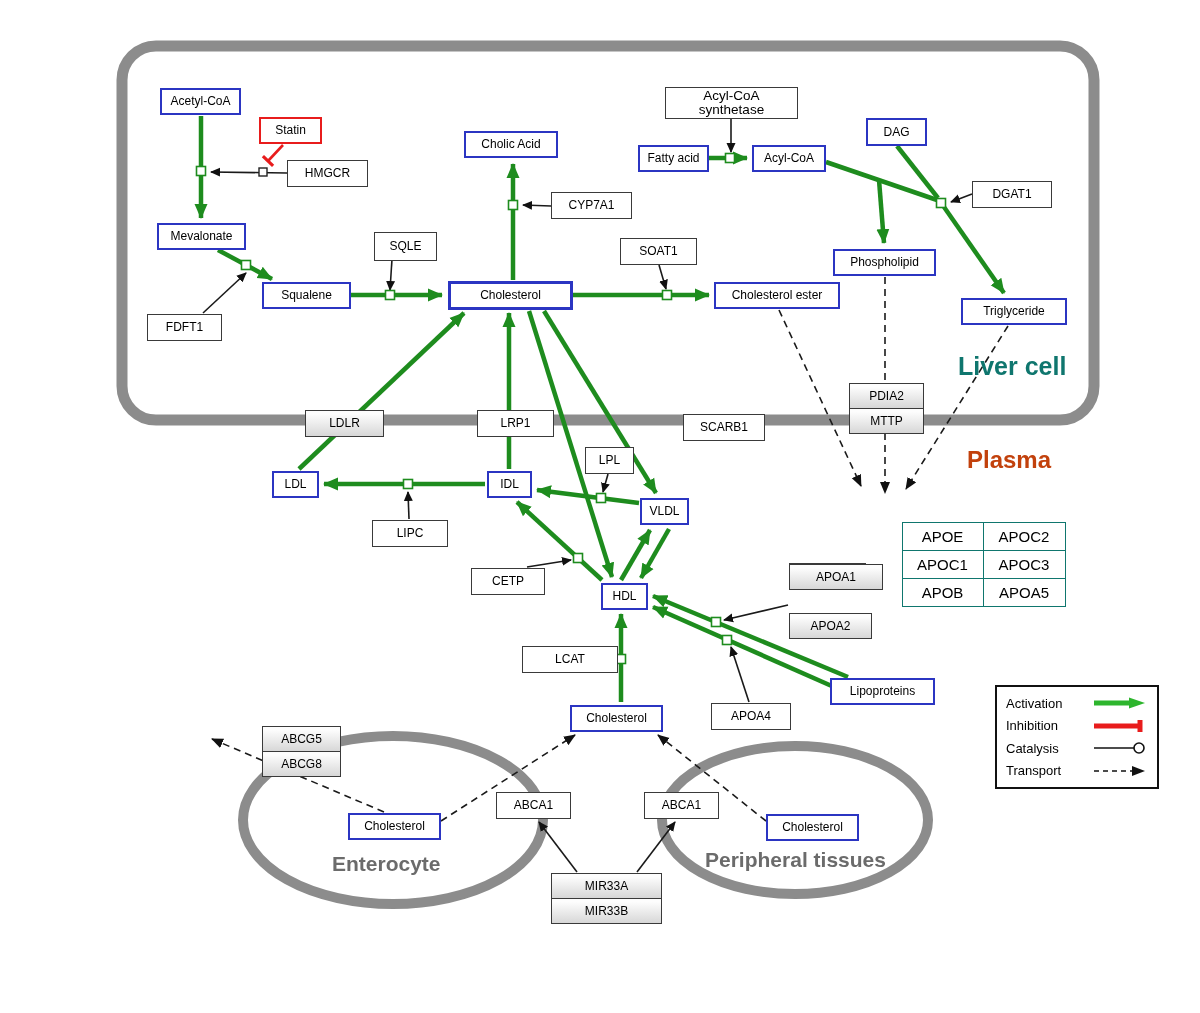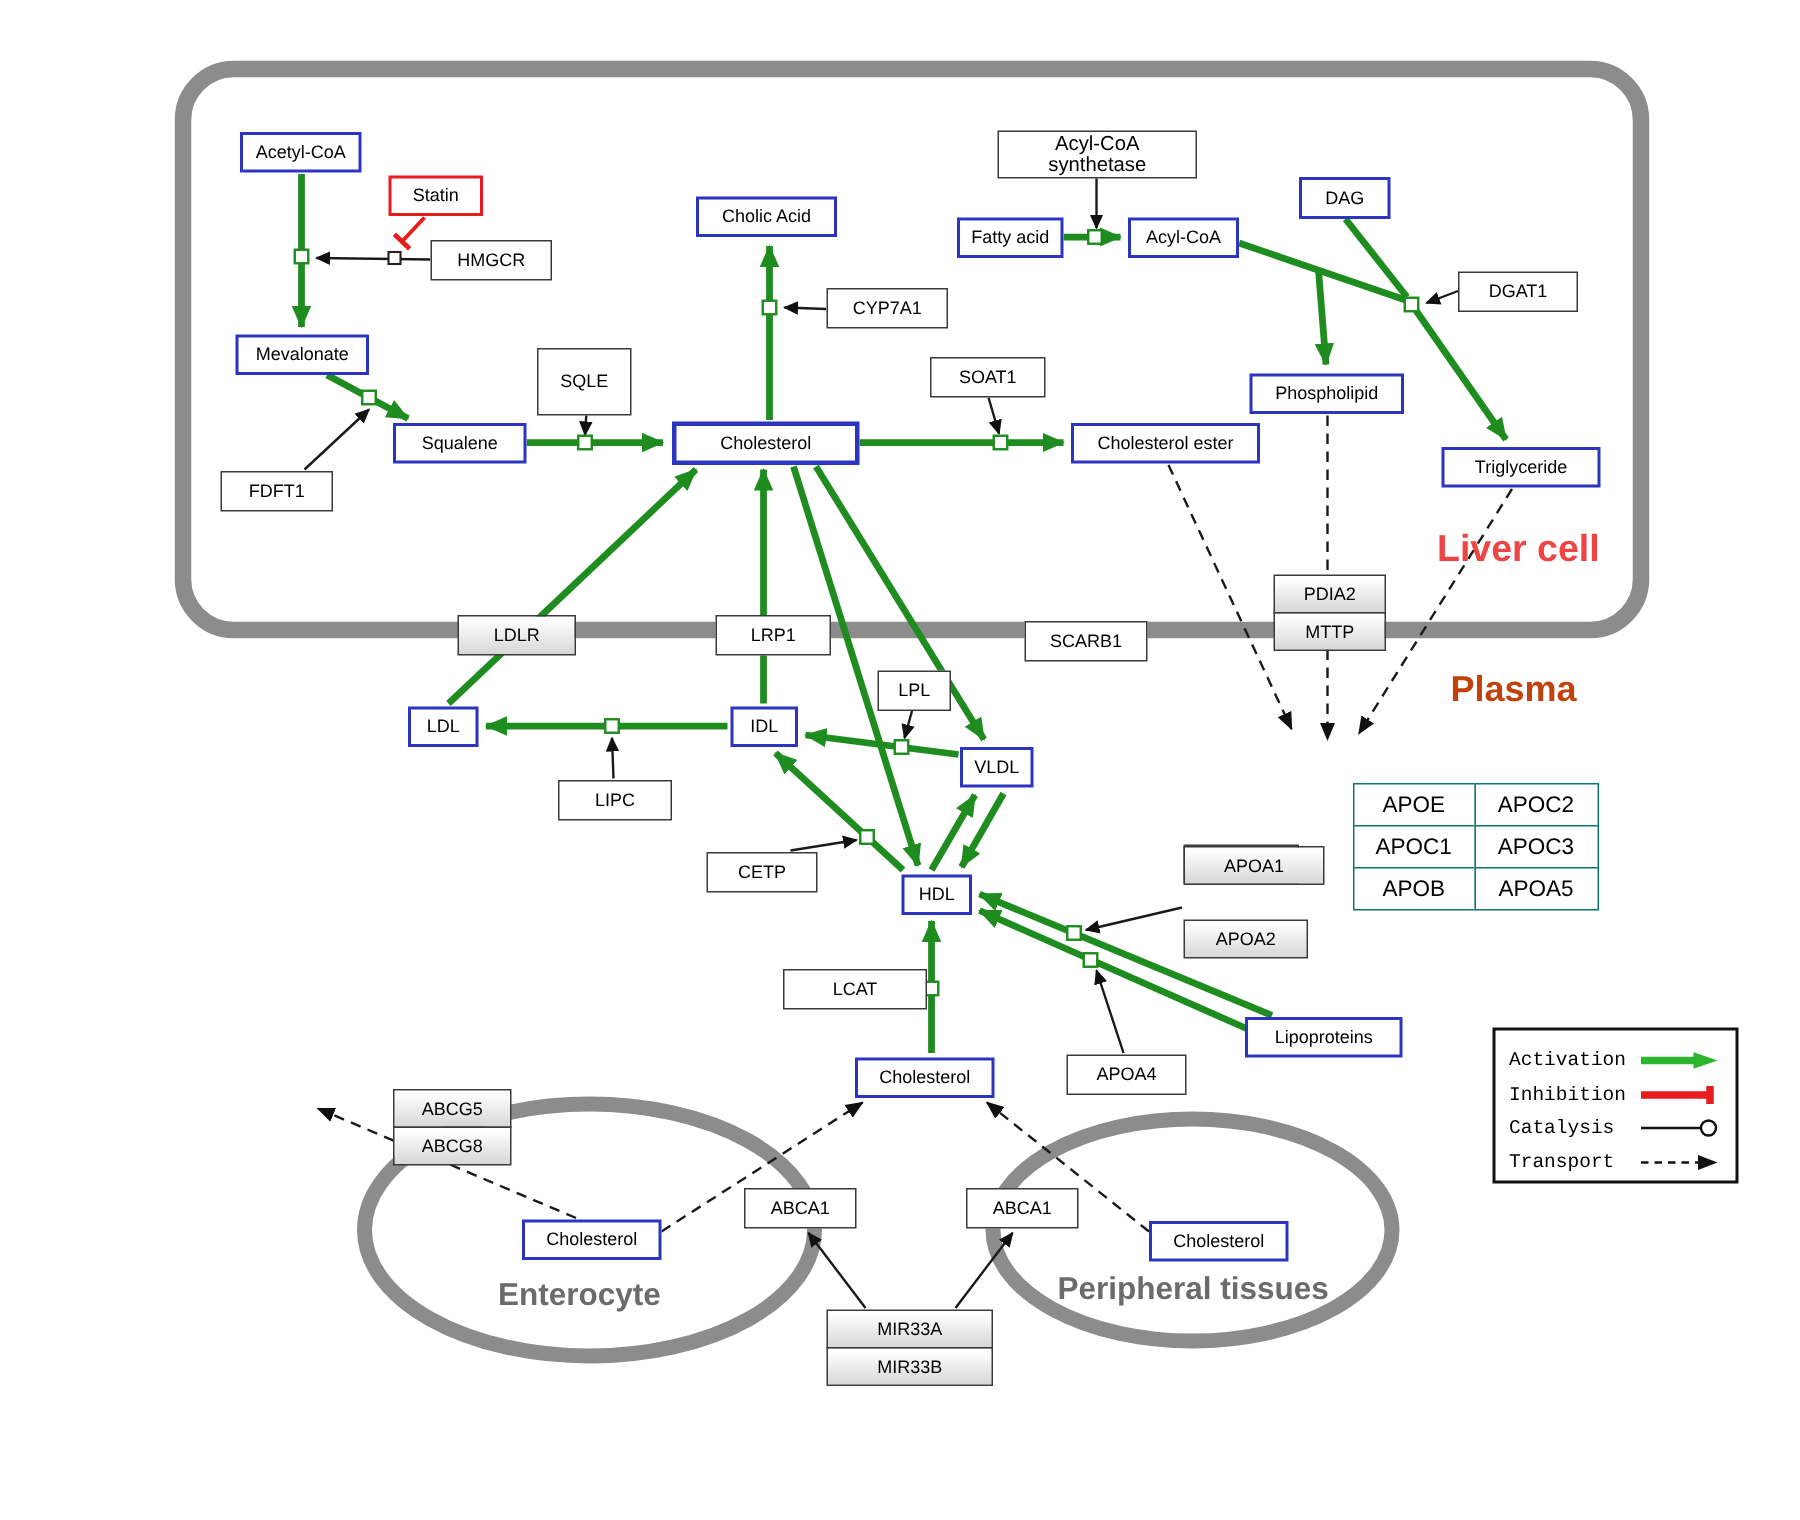--- a/index.html
+++ b/index.html
@@ -8,29 +8,29 @@
   #edges{position:absolute;left:0;top:0;}
   .n{position:absolute;box-sizing:border-box;display:flex;align-items:center;justify-content:center;
      text-align:center;font-family:"Liberation Sans",sans-serif;font-size:12px;color:#000;
      background:#fff;line-height:1.05;white-space:nowrap;}
   .prot{border:1.4px solid #3a3a3a;}
   .gray{background:linear-gradient(#fdfdfd 12%,#d7d7d7);}
   .met{border:2px solid #2b35c2;}
   .met-strong{border:3px solid #2b35c2;}
   .stat{border:2.2px solid #e81c1c;}
   .two-line{flex-direction:column;font-size:13.5px;}
-  .clabel{position:absolute;font-weight:bold;color:#ef4444;}
+  .clabel{position:absolute;font-weight:bold;color:#0f766e;}
   .clabel2{position:absolute;font-weight:bold;color:#6b6b6b;}
   .apo-table{position:absolute;left:902px;top:522px;display:grid;grid-template-columns:81px 82px;}
   .apo-cell{border:1px solid #0f766e;margin:-0.5px;height:27px;display:flex;align-items:center;
             justify-content:center;background:#fff;font-size:15px;}
   .legend{position:absolute;left:995px;top:685px;width:164px;height:104px;border:2px solid #111;
           background:#fff;display:flex;flex-direction:column;justify-content:space-around;
           padding:5px 9px;box-sizing:border-box;font-size:13px;color:#000;}
-  .legend-row{display:flex;align-items:flex-end;justify-content:space-between;height:22px;font-family:Liberation Mono, monospace;}
+  .legend-row{display:flex;align-items:center;justify-content:space-between;height:22px;}
 </style>
 </head>
 <body>
 
 <div id="stage">
 
   <svg id="edges" width="1200" height="1013" viewBox="0 0 1200 1013">
     <defs>
       <marker id="mg" markerUnits="userSpaceOnUse" markerWidth="16" markerHeight="14" refX="14" refY="7" orient="auto">
         <path d="M0,0.5 L15,7 L0,13.5 Z" fill="#1e8c1e"></path>
@@ -121,21 +121,21 @@
     </g>
     <rect x="259" y="168" width="8" height="8" fill="#fff" stroke="#222" stroke-width="1.4"></rect>
   </svg>
 
   <div class="n met" style="left:160px;top:88px;width:81px;height:27px">Acetyl-CoA</div>
   <div class="n stat" style="left:259px;top:117px;width:63px;height:27px">Statin</div>
   <div class="n prot" style="left:287px;top:160px;width:81px;height:27px">HMGCR</div>
   <div class="n met" style="left:157px;top:223px;width:89px;height:27px">Mevalonate</div>
   <div class="n prot" style="left:147px;top:314px;width:75px;height:27px">FDFT1</div>
   <div class="n met" style="left:262px;top:282px;width:89px;height:27px">Squalene</div>
-  <div class="n prot" style="left:358px;top:232px;width:63px;height:45px">SQLE</div>
+  <div class="n prot" style="left:374px;top:232px;width:63px;height:29px">SQLE</div>
   <div class="n met" style="left:464px;top:131px;width:94px;height:27px">Cholic Acid</div>
   <div class="n prot" style="left:551px;top:192px;width:81px;height:27px">CYP7A1</div>
   <div class="n met met-strong" style="left:448px;top:281px;width:125px;height:29px">Cholesterol</div>
   <div class="n prot" style="left:620px;top:238px;width:77px;height:27px">SOAT1</div>
   <div class="n met" style="left:714px;top:282px;width:126px;height:27px">Cholesterol ester</div>
 
   <div class="n prot two-line" style="left:665px;top:87px;width:133px;height:32px">
     <span>Acyl-CoA</span>
     <span>synthetase</span>
   </div>

